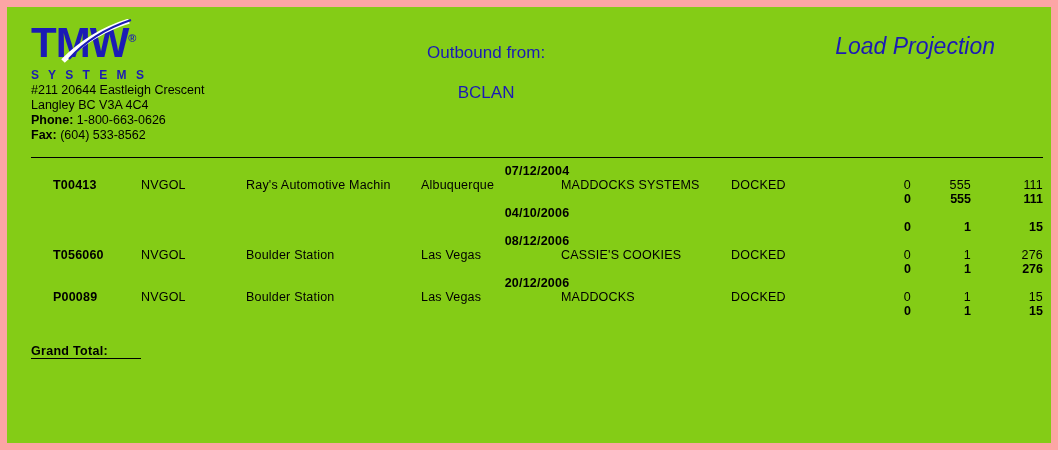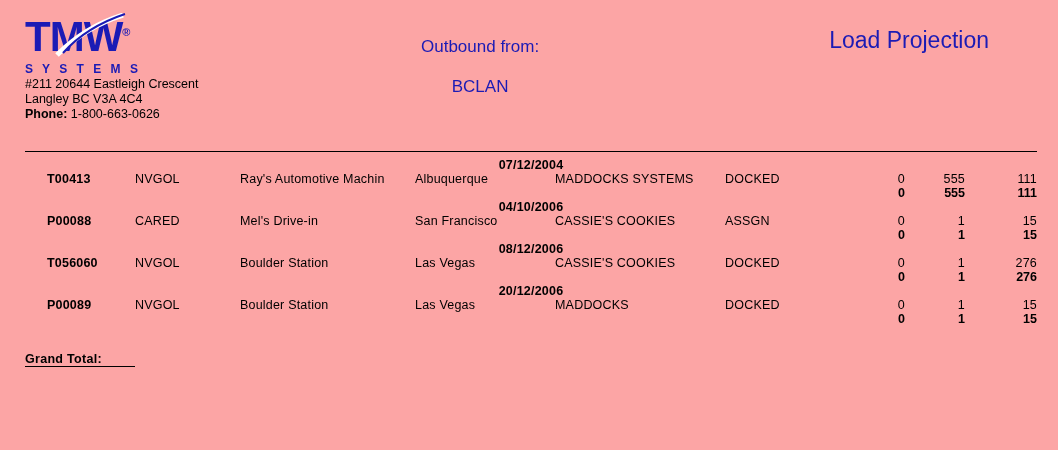--- a/index.html
+++ b/index.html
@@ -8,22 +8,22 @@
   }
   body {
     font-family: "Liberation Sans", sans-serif;
     background: #ffffff;
   }
   .report {
     position: relative;
     width: 1058px;
     height: 450px;
     box-sizing: border-box;
-    border: 1px solid #fca5a5;
-    background: #fca5a5;
+    border: 7px solid #fca5a5;
+    background: #84cc16;
     overflow: hidden;
   }
   
   .header {
     position: relative;
     height: 150px;
   }
   .logo-block {
     position: absolute;
     left: 24px;
@@ -82,25 +82,26 @@
     font-size: 17px;
     color: #1b1bb5;
     line-height: 40px;
   }
   .title-center .line2 {
     margin-left: 0px;
     text-align: center;
   }
   .title-right {
     position: absolute;
-    right: 68px;
+    right: 56px;
     top: 26px;
     font-size: 23px;
     color: #1b1bb5;
     white-space: nowrap;
+    font-style: italic;
   }
   
   .table-wrap {
     position: absolute;
     left: 24px;
     top: 150px;
     right: 18px;
   }
   table.grid {
     border-collapse: collapse;
@@ -175,20 +176,21 @@
         <svg class="logo-swoosh" viewBox="0 0 148 44">
           <path d="M96 2 C70 10, 48 24, 30 42" stroke="#ffffff" stroke-width="5" fill="none"></path>
           <path d="M98 1 C74 9, 52 22, 36 40" stroke="#1b1bb5" stroke-width="2" fill="none"></path>
         </svg>
       </div>
       <div class="logo-sub">S Y S T E M S</div>
       <div class="addr">
         <div class="plain">#211 20644 Eastleigh Crescent</div>
         <div class="plain">Langley  BC   V3A 4C4</div>
         <div><span>Phone:</span> <span class="plain">1-800-663-0626</span></div>
+        <div><span>Fax:</span> <span class="plain">(604) 533-8562</span></div>
       </div>
     </div>
 
     <div class="title-center">
       <div>Outbound from:</div>
       <div class="line2">BCLAN</div>
     </div>
 
     <div class="title-right">Load Projection</div>
   </div>
@@ -230,31 +232,20 @@
         <tr class="subtotal-row">
           <td colspan="6"></td>
           <td class="num">0</td>
           <td class="num">555</td>
           <td class="num">111</td>
         </tr>
 
         <tr class="date-row">
           <td colspan="9">04/10/2006</td>
         </tr>
-        <tr class="data-row">
-          <td class="bill">P00088</td>
-          <td>CARED</td>
-          <td>Mel's Drive-in</td>
-          <td>San Francisco</td>
-          <td>CASSIE'S COOKIES</td>
-          <td>ASSGN</td>
-          <td class="num">0</td>
-          <td class="num">1</td>
-          <td class="num">15</td>
-        </tr>
         <tr class="subtotal-row">
           <td colspan="6"></td>
           <td class="num">0</td>
           <td class="num">1</td>
           <td class="num">15</td>
         </tr>
 
         <tr class="date-row">
           <td colspan="9">08/12/2006</td>
         </tr>

